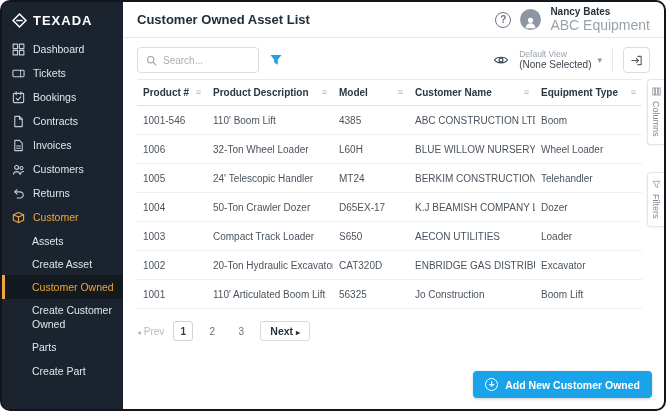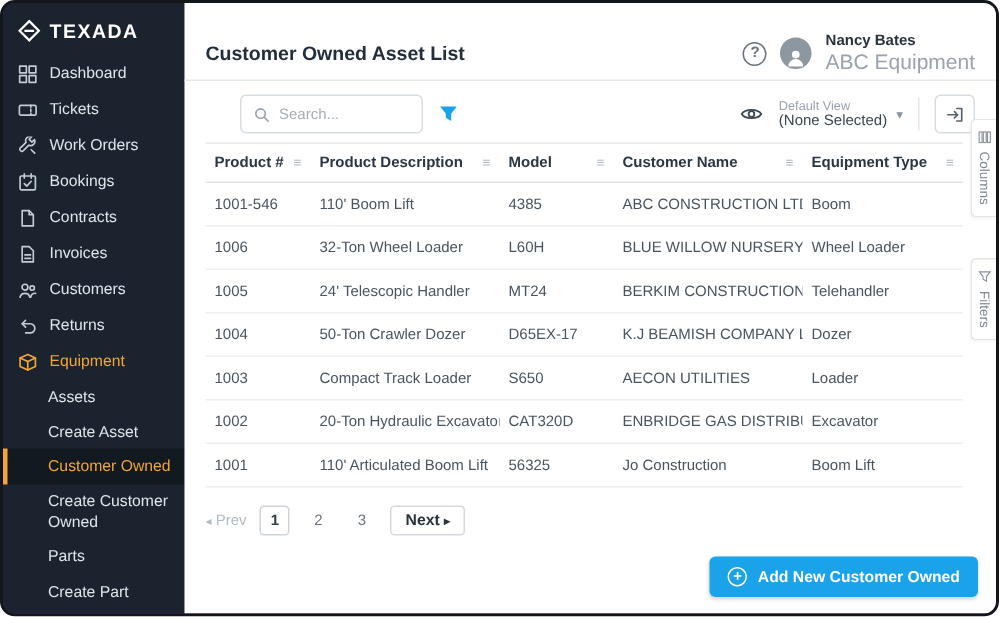--- a/index.html
+++ b/index.html
@@ -17,34 +17,34 @@
   .nav-item svg { width:13px; height:13px; flex-shrink:0; stroke:#c3ccd4; fill:none;
                   stroke-width:1.2; stroke-linecap:round; stroke-linejoin:round; }
   .nav-item.active { color:#f2a53c; }
   .nav-item.active svg { stroke:#f2a53c; }
   .sub-item { padding:4.5px 8px 4.5px 30px; font-size:10.5px; line-height:1.35; color:#dfe5ea; cursor:pointer; }
   .sub-item.active { color:#f2a53c; background:#12191f; border-left:3px solid #f2a53c; padding-left:27px; }
 
   
   .main { flex:1; min-width:0; display:flex; flex-direction:column; position:relative; background:#fff; }
   .header { height:36px; flex-shrink:0; display:flex; align-items:center; padding:0 14px;
-            border-bottom:1px solid #e6e9ec;margin-top:16px; }
+            border-bottom:1px solid #e6e9ec; }
   .title { font-size:13px; font-weight:bold; color:#222e39; }
   .header-right { margin-left:auto; display:flex; align-items:center; gap:9px; }
   .help-circle { width:16px; height:16px; border:1.4px solid #6b747d; border-radius:50%; color:#6b747d;
                  font-size:10px; font-weight:bold; display:flex; align-items:center; justify-content:center; cursor:pointer; }
   .avatar { width:21px; height:21px; border-radius:50%; background:#8d97a1; display:flex;
             align-items:flex-end; justify-content:center; overflow:hidden; cursor:pointer; }
   .avatar svg { width:15px; height:15px; }
   .user-block { line-height:1.15; }
   .user-name { font-size:10px; font-weight:bold; color:#2a323b; }
   .user-org { font-size:14px; color:#9aa2ab; }
 
   
-  .toolbar { display:flex; align-items:center; padding:9px 14px 6px 14px; gap:10px; flex-shrink:0;margin-left:23px; }
+  .toolbar { display:flex; align-items:center; padding:9px 14px 6px 14px; gap:10px; flex-shrink:0; }
   .search-box { display:flex; align-items:center; gap:6px; width:122px; height:26px;
                 border:1px solid #d8dde2; border-radius:4px; padding:0 8px; background:#fff; }
   .search-box svg { width:11px; height:11px; stroke:#9aa2ab; fill:none; stroke-width:1.4; stroke-linecap:round; }
   .search-box input { border:none; outline:none; width:80px; font-size:10px; color:#3c464f;
                       font-family:"Liberation Sans", sans-serif; }
   .search-box input::placeholder { color:#a7aeb6; }
   .funnel-btn { cursor:pointer; display:flex; }
   .funnel-btn svg { width:14px; height:14px; }
   .toolbar-spacer { flex:1; }
   .eye-btn { cursor:pointer; display:flex; }
@@ -124,27 +124,20 @@
     </div>
     <div class="nav-item">
       <svg viewBox="0 0 14 14">
         <rect x="1" y="3.5" width="12" height="7" rx="1"></rect>
           <line x1="9.2" y1="3.5" x2="9.2" y2="10.5" stroke-dasharray="1.4 1.4"></line>
       </svg>
       <span>Tickets</span>
     </div>
     <div class="nav-item">
       <svg viewBox="0 0 14 14">
-        <path d="M11.8 2.2a3 3 0 0 1-4 4L4.2 9.8a1.5 1.5 0 1 1-2-2l3.6-3.6a3 3 0 0 1 4-4L8 2l2 2z"></path>
-        <line x1="9.5" y1="9.5" x2="12" y2="12"></line>
-      </svg>
-      <span>Work Orders</span>
-    </div>
-    <div class="nav-item">
-      <svg viewBox="0 0 14 14">
         <rect x="1.5" y="2.5" width="11" height="10" rx="1"></rect>
           <line x1="4.5" y1="1" x2="4.5" y2="4"></line>
         <line x1="9.5" y1="1" x2="9.5" y2="4"></line>
           <path d="M4.5 8 l1.8 1.8 L9.5 6.3"></path>
       </svg>
       <span>Bookings</span>
     </div>
     <div class="nav-item">
       <svg viewBox="0 0 14 14">
         <path d="M3 1.5 h5 l3 3 v8 h-8 z"></path>
@@ -175,21 +168,21 @@
           <path d="M5.4 2.8 3 5.2 l2.4 2.4"></path>
       </svg>
       <span>Returns</span>
     </div>
     <div class="nav-item active">
       <svg viewBox="0 0 14 14">
         <path d="M7 1.5 L12.5 4 v6 L7 12.5 1.5 10 V4 Z"></path>
           <path d="M1.5 4 7 6.5 12.5 4"></path>
           <line x1="7" y1="6.5" x2="7" y2="12.5"></line>
       </svg>
-      <span>Equipment</span>
+      <span>Customer</span>
     </div>
 
     <div class="sub-item">
       <span>Assets</span>
     </div>
     <div class="sub-item">
       <span>Create Asset</span>
     </div>
     <div class="sub-item active">
       <span>Customer Owned</span>

